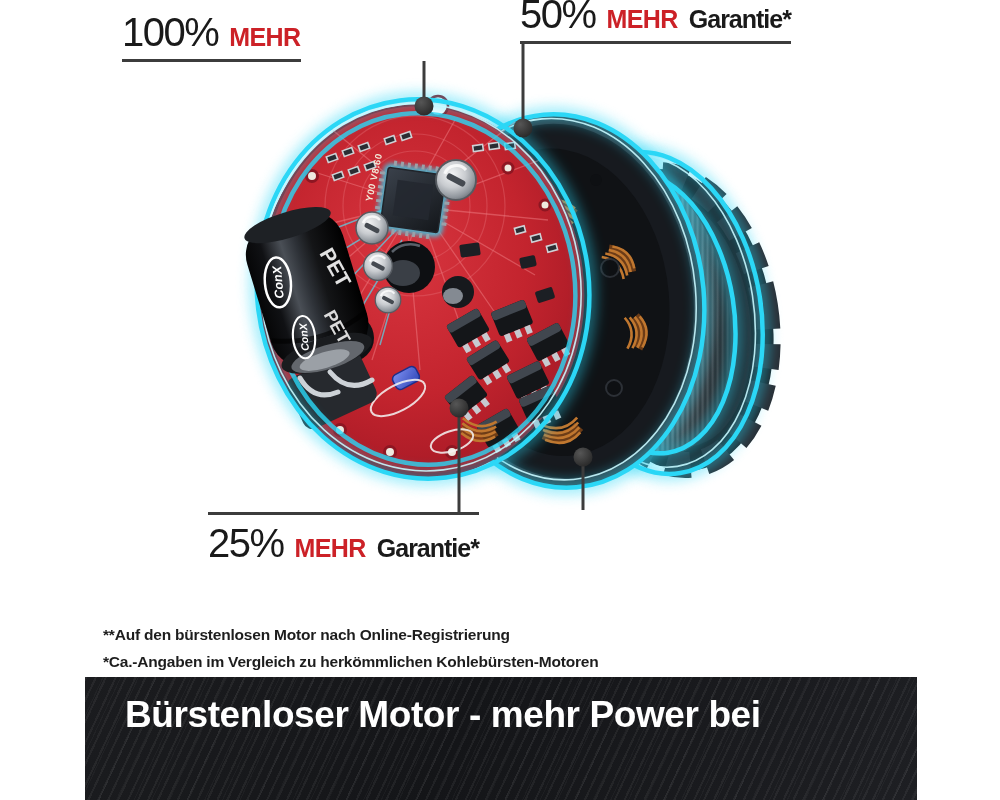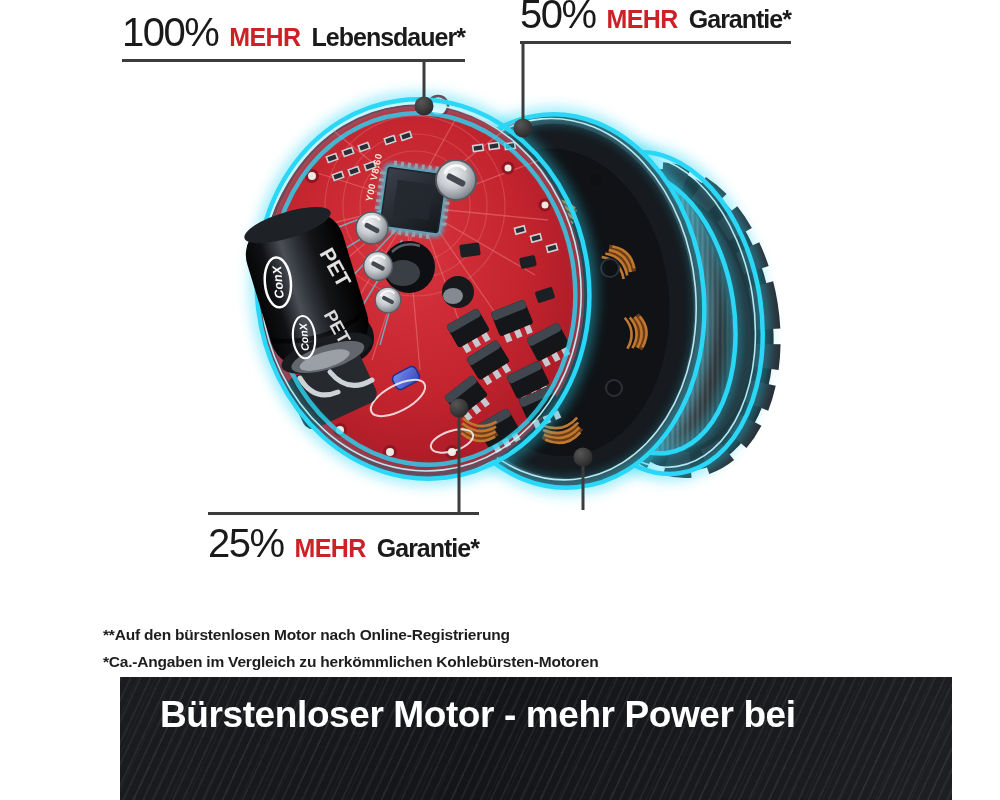--- a/index.html
+++ b/index.html
@@ -30,21 +30,21 @@
   .footnotes{position:absolute;left:103px;top:621px;z-index:3;
     font-size:15.5px;font-weight:700;line-height:27px;color:#1d1d1d;letter-spacing:-0.2px;}
 
   
   .banner{position:absolute;left:85px;top:677px;width:832px;height:123px;z-index:2;
     background:
       repeating-linear-gradient(115deg, rgba(255,255,255,0.055) 0 2px, rgba(255,255,255,0) 2px 9px),
       repeating-linear-gradient(115deg, rgba(255,255,255,0.03) 0 1px, rgba(255,255,255,0) 1px 16px),
       linear-gradient(115deg,#1b1c1f 0%,#141518 45%,#1e1f23 100%),
       var(--banner-bg);
-    padding:15px 30px 0 40px;margin-left:35px;}
+    padding:15px 30px 0 40px;}
   .banner h1{color:var(--banner-text);font-size:37px;line-height:46px;
     font-weight:700;letter-spacing:-0.4px;}
 
   
   .gBlur{stroke:var(--glow);stroke-width:12;fill:none;opacity:.55}
   .gMain{stroke:#2bd7f6;stroke-width:4.5;fill:none}
   .gIn{stroke:#c8f8ff;stroke-width:1.6;fill:none;opacity:.9}
   .copper path{stroke:#c0772f;stroke-width:2.6;fill:none}
   .copper .shadowline{stroke:#7c4418;stroke-width:11;opacity:.85}
   .trace{stroke:#ef7d84;stroke-width:1.3;fill:none;opacity:.5}
@@ -345,21 +345,20 @@
     <path class="cline" d="M459,417 V513"></path>
     <circle cx="459" cy="408" r="9.5" fill="url(#dotGrad)"></circle>
     <path class="cline" d="M583,466 V510"></path>
     <circle cx="583" cy="457" r="9.5" fill="url(#dotGrad)"></circle>
   </g>
 </svg>
 
 <div class="callout c1 under">
   <span class="num">100%</span>
   <span class="emph">MEHR</span>
-  <span class="rest">Lebensdauer*</span>
 </div>
 <div class="callout c2 under">
   <span class="num">50%</span>
   <span class="emph">MEHR</span>
   <span class="rest">Garantie*</span>
 </div>
 <div class="callout c3 over">
   <span class="num">25%</span>
   <span class="emph">MEHR</span>
   <span class="rest">Garantie*</span>

